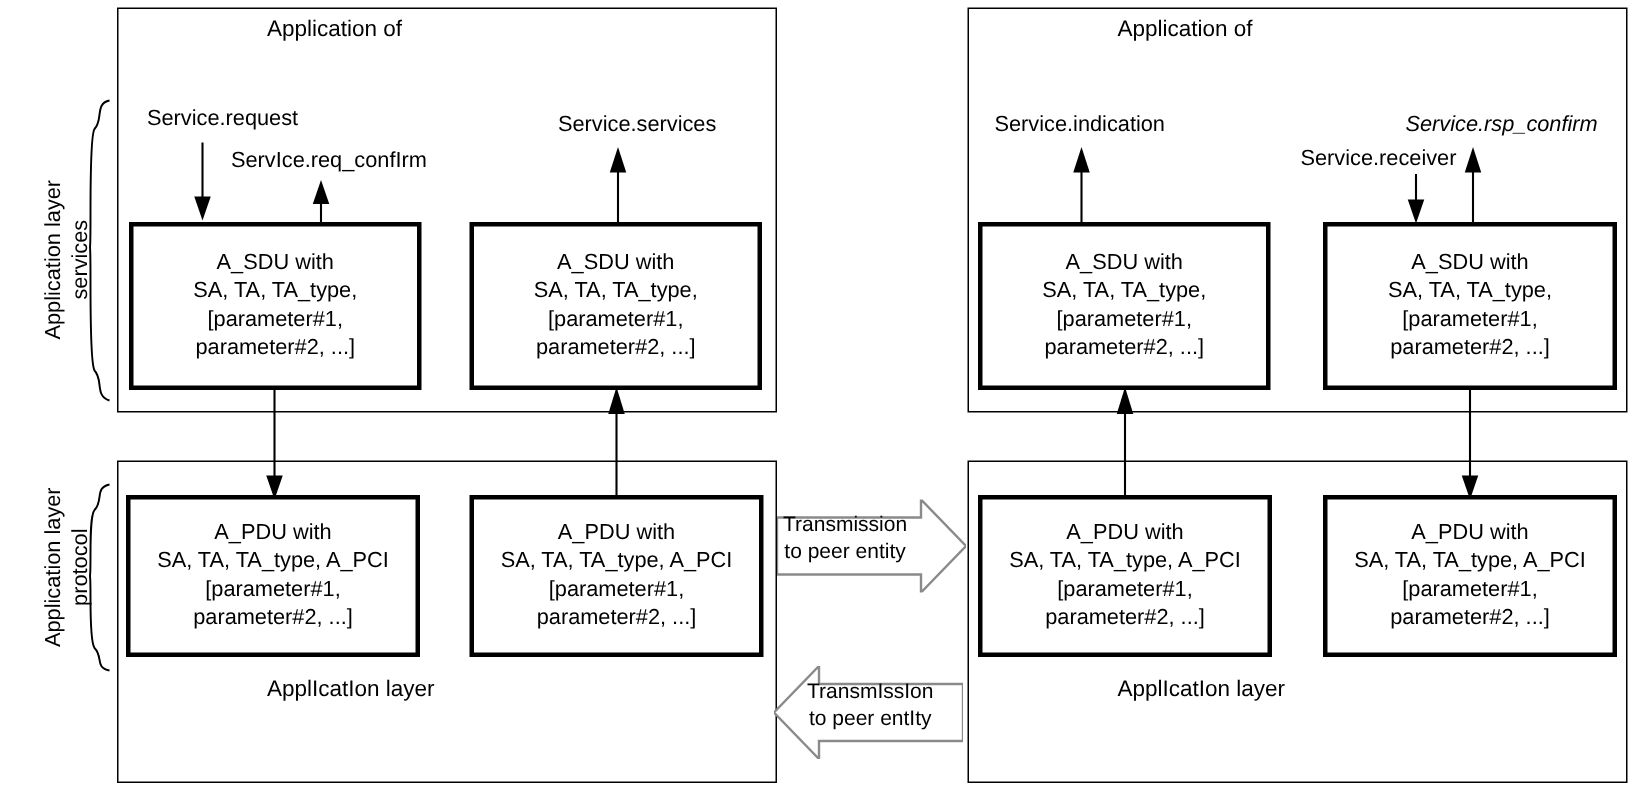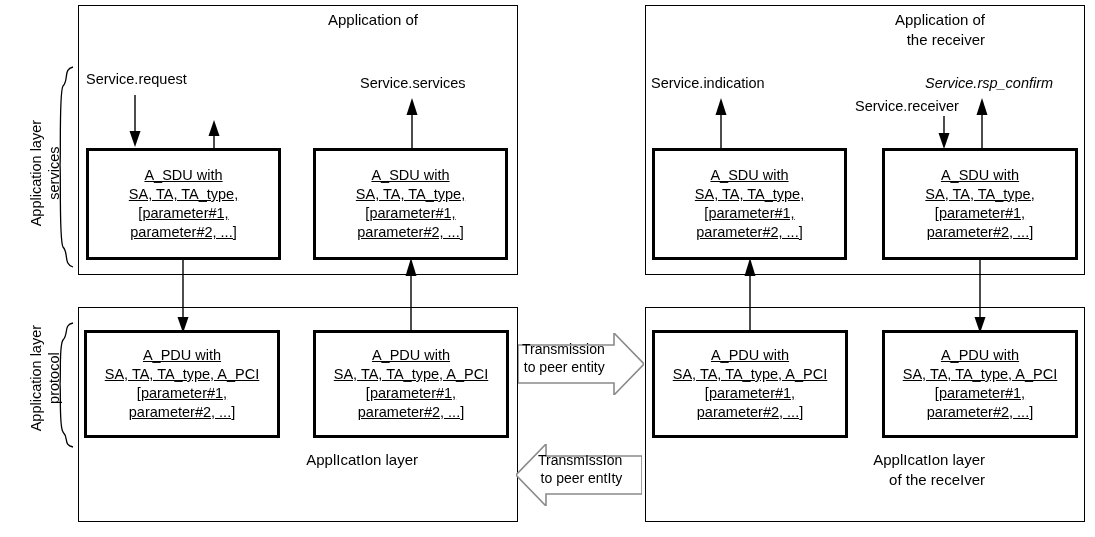--- a/index.html
+++ b/index.html
@@ -33,38 +33,38 @@
     border: 3.5px solid #000;
     background: #fff;
     box-sizing: border-box;
     display: flex;
     align-items: center;
     justify-content: center;
     text-align: center;
     font-size: 14.5px;
     line-height: 1.32;
     z-index: 6;
-    text-decoration: underline;
   }
   .unitbox .lines { width: 100%; }
   .unitbox .lines > div { white-space: nowrap; }
 
   
   .caption {
     position: absolute;
-    text-align: right;
+    text-align: left;
     font-size: 15px;
     line-height: 1.3;
     white-space: nowrap;
   }
   .labeltext {
     position: absolute;
     font-size: 14.5px;
     line-height: 1.25;
     white-space: nowrap;
+    margin-left: 12px;
   }
 
   
   .sidelabel {
     position: absolute;
     font-size: 14.5px;
     line-height: 1.25;
     text-align: center;
     white-space: nowrap;
     transform-origin: 50% 50%;
@@ -89,21 +89,21 @@
   .transarrow {
     position: absolute;
     z-index: 7;
   }
   .transarrow path { fill: #fff; stroke: #8a8a8a; stroke-width: 1.6px; }
   .transarrow-label {
     position: absolute;
     font-size: 14px;
     line-height: 1.3;
     white-space: nowrap;
-    text-align: right;
+    text-align: center;
     z-index: 8;
   }
 </style>
 </head>
 <body>
 
 <div id="canvas">
 
   <div class="sidelabel" style="left:-35px; top:155px; width:160px;">
     <div>Application layer</div>
@@ -126,20 +126,21 @@
   <div class="caption" style="left:178px; top:10px; width:240px;">
     <div>Application of</div>
   </div>
 
   <div class="labeltext" style="left:86px; top:70px;">Service.request</div>
   <svg class="arrowsvg" style="left:128px; top:95px; width:14px; height:54px;" viewBox="0 0 14 54">
     <line x1="7" y1="0" x2="7" y2="38"></line>
     <polygon class="head" points="7,52 1.5,36 12.5,36"></polygon>
   </svg>
 
+  <div class="labeltext" style="left:142px; top:98px;">ServIce.req_confIrm</div>
   <svg class="arrowsvg" style="left:207px; top:120px; width:14px; height:30px;" viewBox="0 0 14 30">
     <line x1="7" y1="30" x2="7" y2="13"></line>
     <polygon class="head" points="7,0 1.5,16 12.5,16"></polygon>
   </svg>
 
   <div class="labeltext" style="left:360px; top:74px;">Service.services</div>
   <svg class="arrowsvg" style="left:405px; top:98px; width:14px; height:52px;" viewBox="0 0 14 52">
     <line x1="7" y1="52" x2="7" y2="14"></line>
     <polygon class="head" points="7,0 1.5,17 12.5,17"></polygon>
   </svg>
@@ -193,21 +194,20 @@
 
   <svg class="arrowsvg" style="left:404px; top:258px; width:14px; height:76px;" viewBox="0 0 14 76">
     <line x1="7" y1="76" x2="7" y2="16"></line>
     <polygon class="head" points="7,0 1.5,18 12.5,18"></polygon>
   </svg>
 
   <div class="container" style="left:645px; top:5px; width:440px; height:270px;"></div>
 
   <div class="caption" style="left:745px; top:10px; width:240px;">
     <div>Application of</div>
-    <div>the receiver</div>
   </div>
 
   <div class="labeltext" style="left:651px; top:74px;text-align:center;">Service.indication</div>
   <svg class="arrowsvg" style="left:714px; top:98px; width:14px; height:52px;" viewBox="0 0 14 52">
     <line x1="7" y1="52" x2="7" y2="14"></line>
     <polygon class="head" points="7,0 1.5,17 12.5,17"></polygon>
   </svg>
 
   <div class="labeltext" style="left:855px; top:97px;">Service.receiver</div>
   <svg class="arrowsvg" style="left:937px; top:116px; width:14px; height:34px;" viewBox="0 0 14 34">
@@ -254,21 +254,20 @@
     <div class="lines">
       <div>A_PDU with</div>
       <div>SA, TA, TA_type, A_PCI</div>
       <div>[parameter#1,</div>
       <div>parameter#2, ...]</div>
     </div>
   </div>
 
   <div class="caption" style="left:745px; top:450px; width:240px;">
     <div>ApplIcatIon layer</div>
-    <div>of the receIver</div>
   </div>
 
   <svg class="arrowsvg" style="left:743px; top:258px; width:14px; height:76px;" viewBox="0 0 14 76">
     <line x1="7" y1="76" x2="7" y2="16"></line>
     <polygon class="head" points="7,0 1.5,18 12.5,18"></polygon>
   </svg>
 
   <svg class="arrowsvg" style="left:973px; top:260px; width:14px; height:75px;" viewBox="0 0 14 75">
     <line x1="7" y1="0" x2="7" y2="59"></line>
     <polygon class="head" points="7,73 1.5,57 12.5,57"></polygon>

